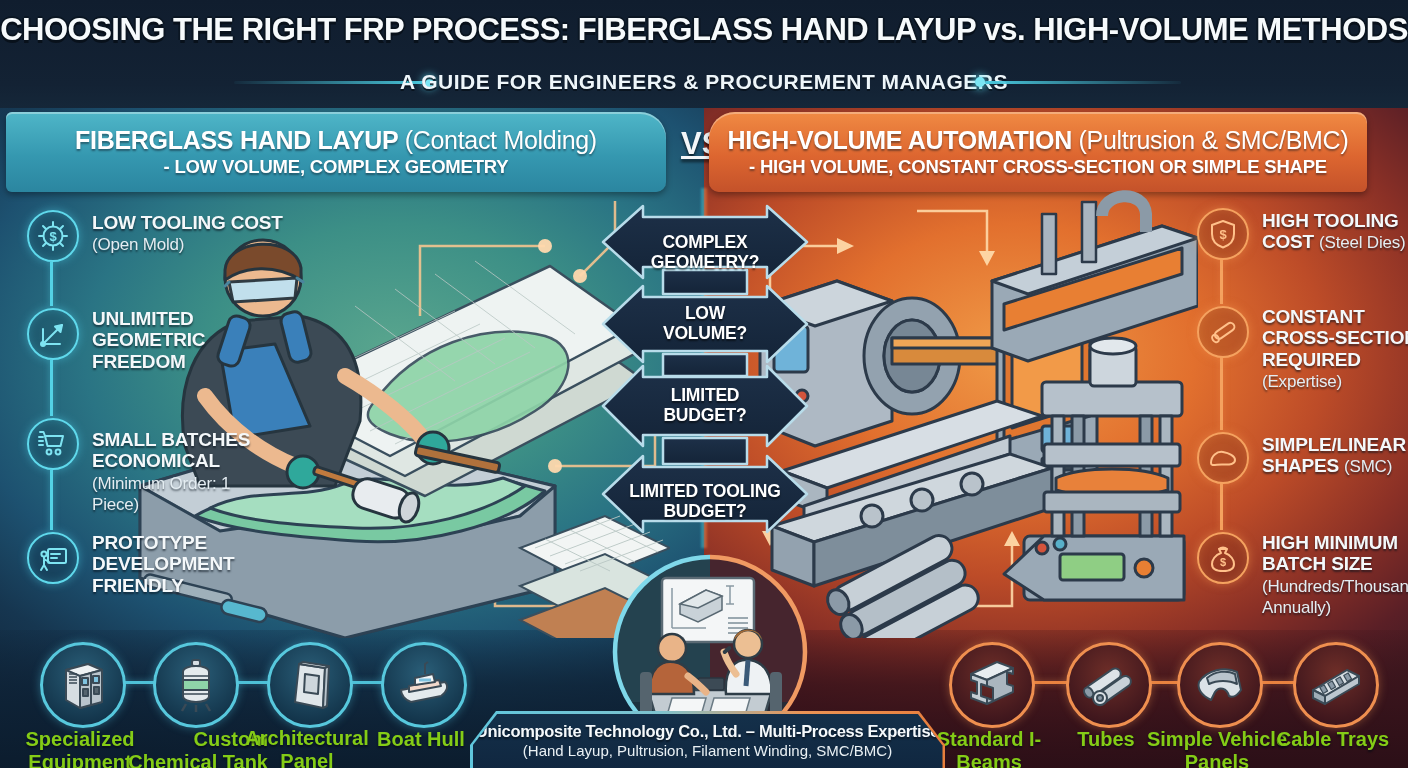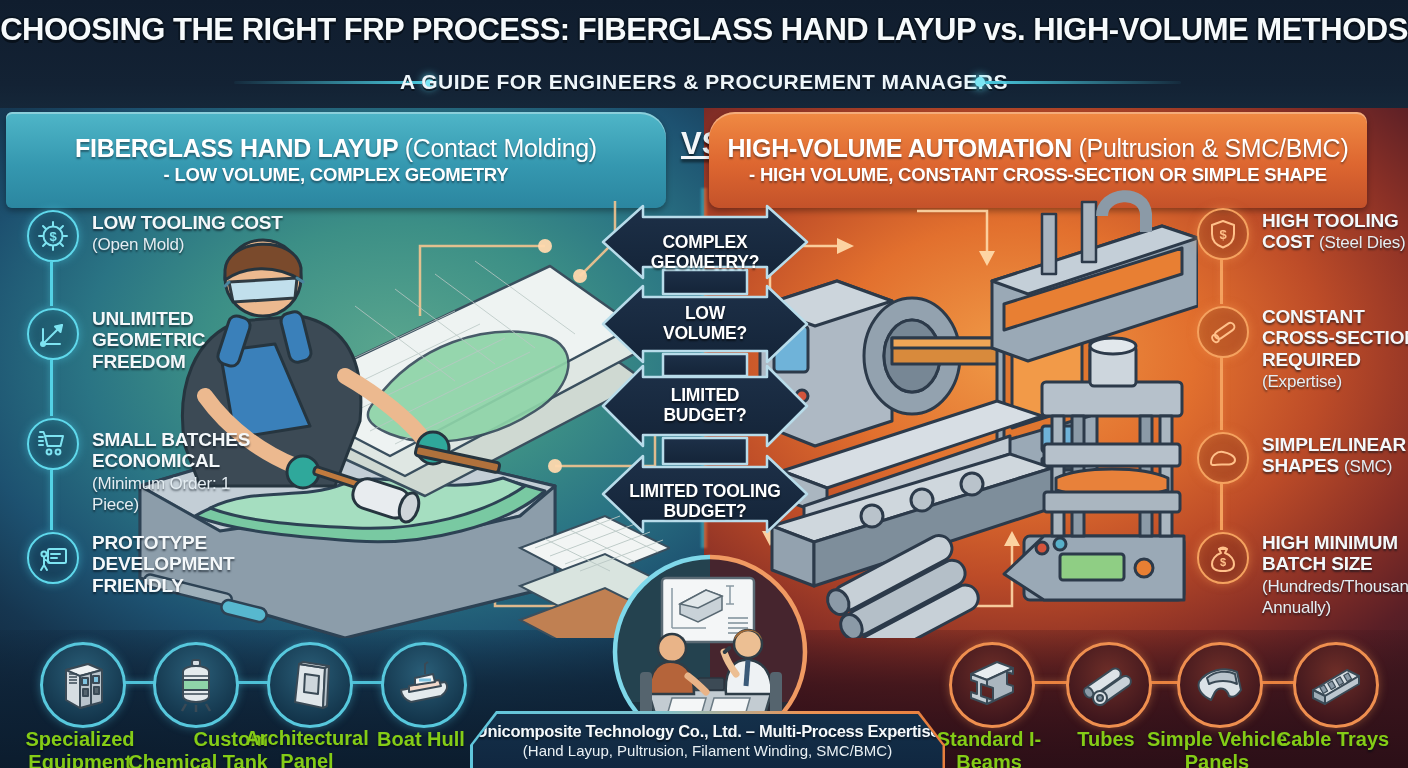--- a/index.html
+++ b/index.html
@@ -24,21 +24,21 @@
   .main-title{left:0;top:12px;width:1408px;text-align:center;font-size:31px;font-weight:900;
     letter-spacing:-.5px;color:#f6fafc;
     text-shadow:0 3px 0 rgba(8,16,26,.9),2px 0 0 rgba(8,16,26,.55),-2px 0 0 rgba(8,16,26,.55),0 -2px 0 rgba(8,16,26,.55);}
   .sub-title{left:0;top:70px;width:1408px;text-align:center;font-size:21px;font-weight:700;
     letter-spacing:.5px;color:#eef6fa;text-shadow:0 2px 0 rgba(8,16,26,.8);}
   .sub-line{top:81px;height:3px;background:linear-gradient(90deg,rgba(60,190,215,.05),#49c9de);border-radius:2px;}
   .sub-line.right{background:linear-gradient(270deg,rgba(60,190,215,.05),#49c9de);}
   .sub-dot{top:77px;width:10px;height:10px;border-radius:50%;background:#7ae6f4;
     box-shadow:0 0 8px 2px rgba(90,220,240,.8);}
   
-  .hdr{top:112px;height:96px;display:flex;flex-direction:column;justify-content:center;
+  .hdr{top:112px;height:80px;display:flex;flex-direction:column;justify-content:center;
     text-align:center;line-height:1.22;}
   .hdr-left{left:6px;width:660px;border-radius:6px 26px 10px 6px;
     background:linear-gradient(180deg,#4fb6c8 0%,#3598b0 55%,#2b86a0 100%);
     box-shadow:inset 0 2px 0 rgba(255,255,255,.35),0 3px 6px rgba(0,0,0,.35);}
   .hdr-right{left:709px;width:658px;border-radius:26px 10px 6px 10px;
     background:linear-gradient(180deg,#f08a43 0%,#dd6630 55%,#c4522a 100%);
     box-shadow:inset 0 2px 0 rgba(255,255,255,.3),0 3px 6px rgba(0,0,0,.35);}
   .hdr-l1{font-size:25px;font-weight:800;letter-spacing:-.3px;text-shadow:0 2px 2px rgba(10,20,30,.45);}
   .hdr-l1 .paren{font-weight:400;}
   .hdr-l2{font-size:18.5px;font-weight:800;letter-spacing:-.2px;text-shadow:0 2px 2px rgba(10,20,30,.45);}

